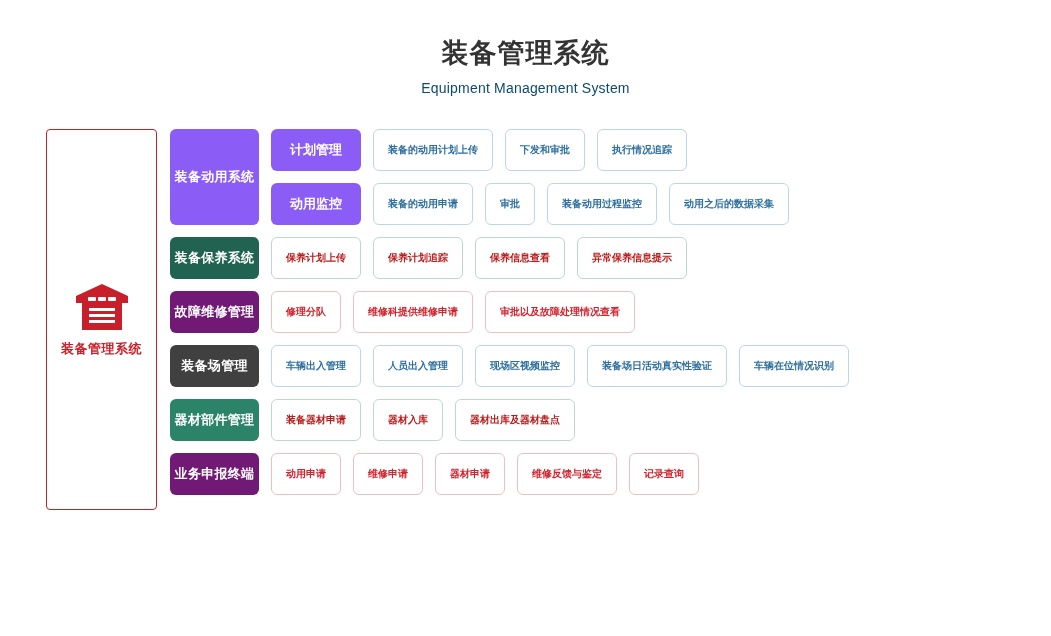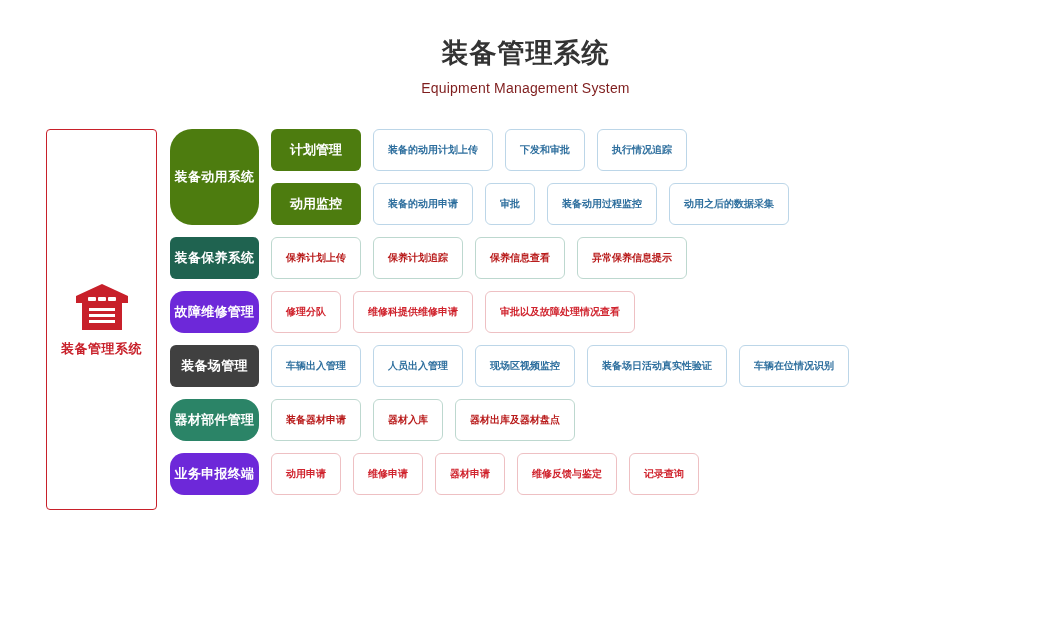--- a/index.html
+++ b/index.html
@@ -26,21 +26,21 @@
   .title {
     font-size: 27px;
     font-weight: bold;
     color: #333333;
     letter-spacing: 1px;
     line-height: 34px;
   }
   .subtitle {
     margin-top: 9px;
     font-size: 14px;
-    color: #7f1d1d;
+    color: #0c4a6e;
     line-height: 18px;
     letter-spacing: 0.2px;
   }
 
   
   .brand-panel {
     position: absolute;
     left: 46px;
     top: 129px;
     width: 111px;
@@ -90,21 +90,21 @@
     align-items: center;
     justify-content: center;
     color: #ffffff;
     font-size: 13px;
     font-weight: bold;
     letter-spacing: 0.3px;
     white-space: nowrap;
     flex: 0 0 auto;
     box-sizing: border-box;
   }
-  .cat.tall { min-height: 96px; border-radius: 22px; }
+  .cat.tall { min-height: 96px; }
 
   
   .subrows {
     display: flex;
     flex-direction: column;
     margin-left: 12px;
   }
   .subrow {
     display: flex;
     align-items: stretch;
@@ -144,25 +144,25 @@
     font-size: 10px;
     font-weight: bold;
     padding: 0 14px;
     margin-right: 12px;
     white-space: nowrap;
     box-sizing: border-box;
   }
   .cell:last-child { margin-right: 0; }
 
   
-  .th-blue-dark  { background: #4d7c0f; }
+  .th-blue-dark  { background: #8b5cf6; }
   .th-blue       { background: #404040; }
   .th-green-dark { background: #1f6350; }
-  .th-green      { background: #2b8467; border-radius: 16px; }
-  .th-red        { background: #6d28d9; border-radius: 14px; }
+  .th-green      { background: #2b8467; }
+  .th-red        { background: #701a75; }
 
   .cell.c-blue  { border-color: #bcd6e8; color: #2e6f9e; }
   .cell.c-green { border-color: #bdd8cf; color: #b91c1c; }
   .cell.c-red   { border-color: #eec0c3; color: #d0242e; }
 </style>
 </head>
 <body>
 
 <div class="header">
   <div class="title">装备管理系统</div>

